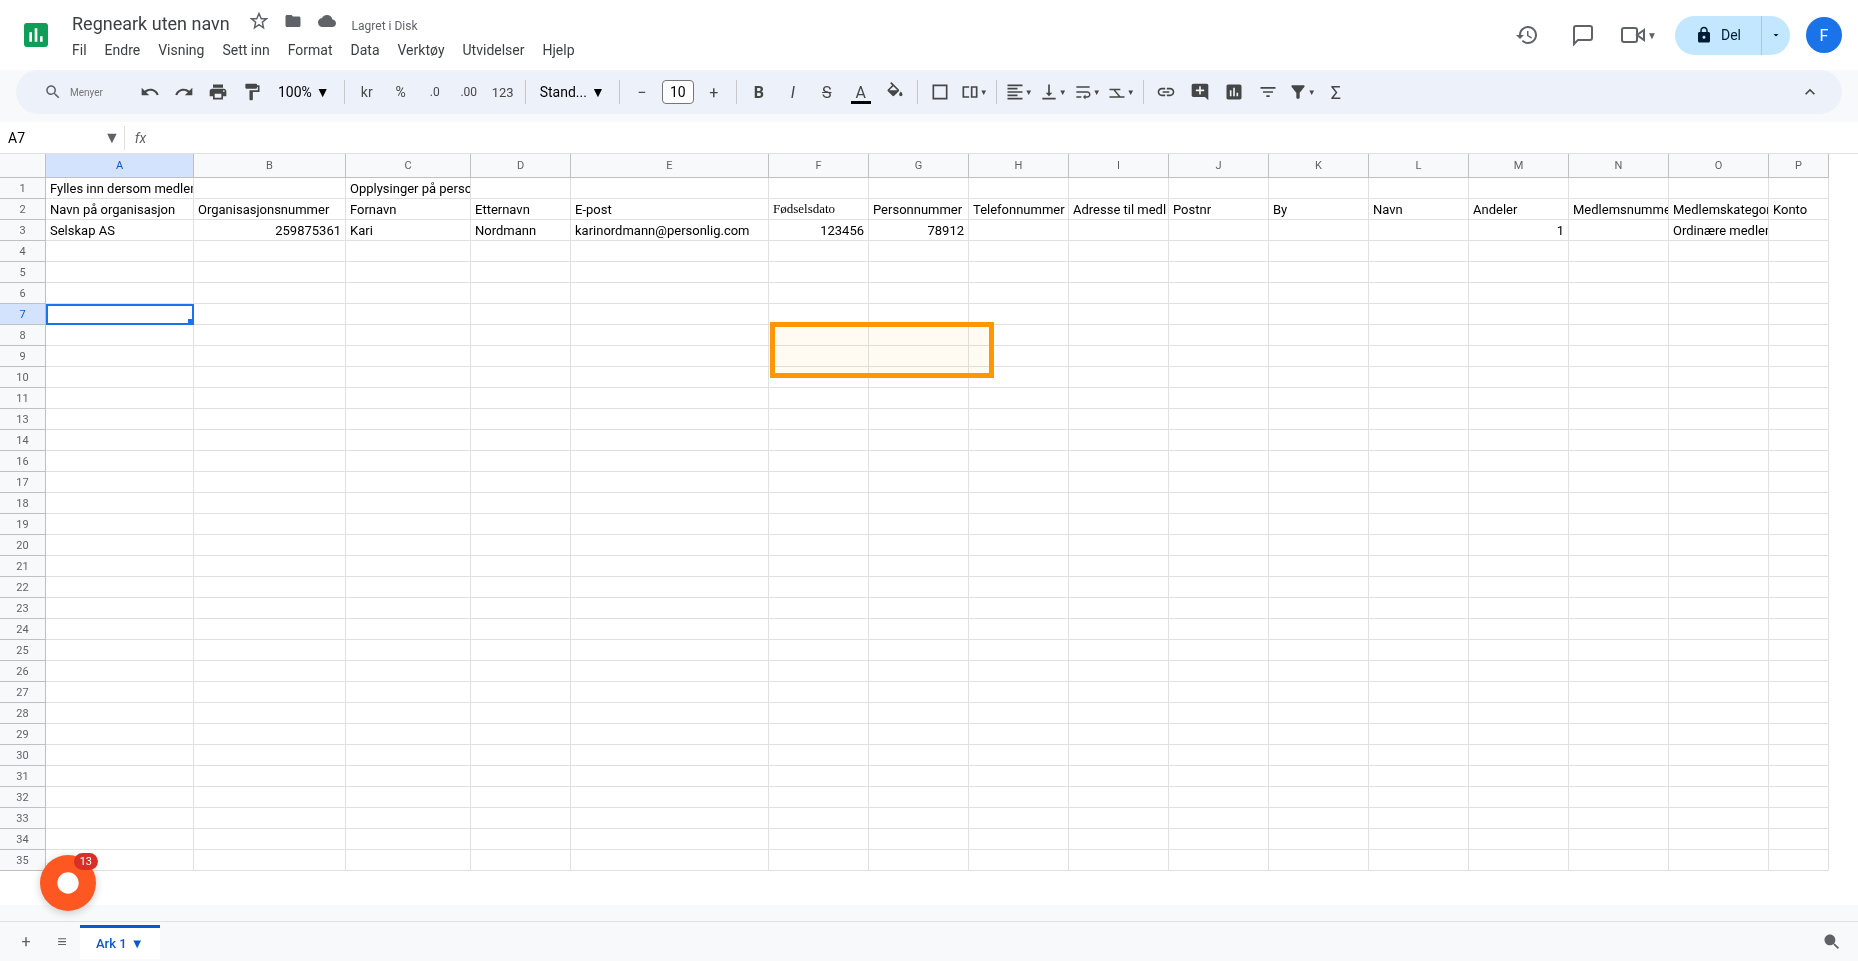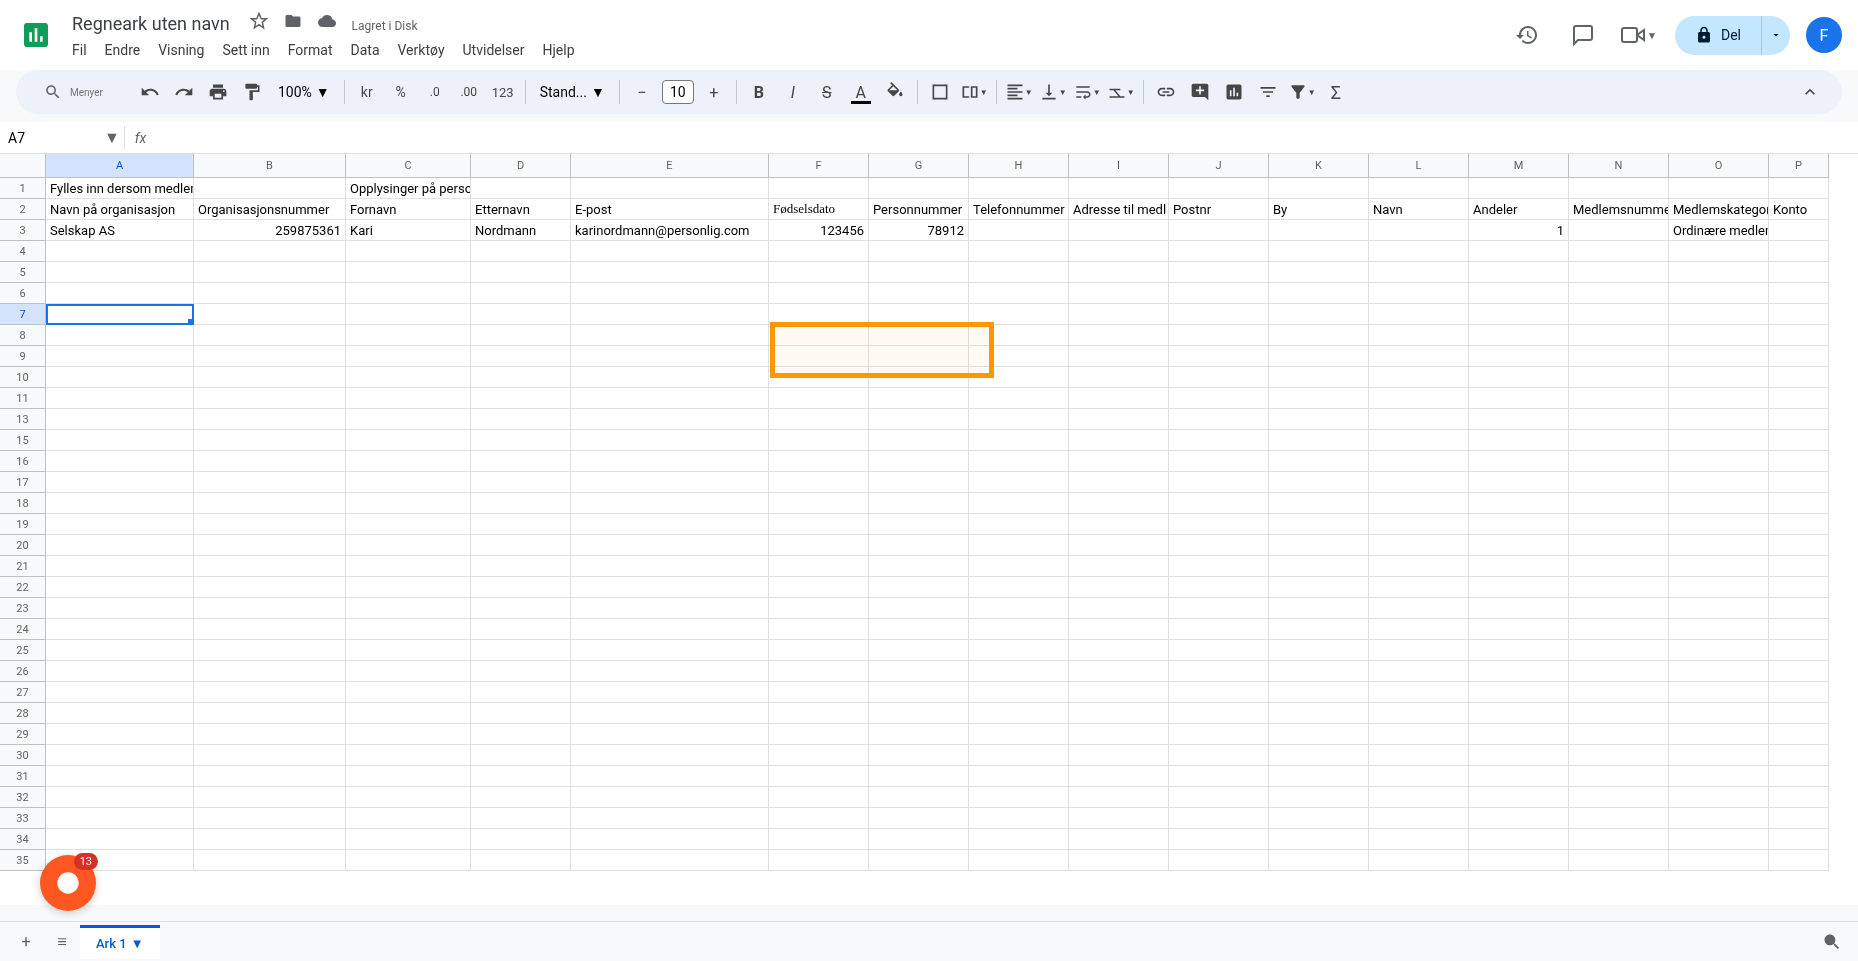--- a/index.html
+++ b/index.html
@@ -528,21 +528,21 @@
         <div class="cell" style="width: 100px;"></div>
         <div class="cell" style="width: 100px;"></div>
         <div class="cell" style="width: 100px;"></div>
         <div class="cell" style="width: 100px;"></div>
         <div class="cell" style="width: 100px;"></div>
         <div class="cell" style="width: 100px;"></div>
         <div class="cell" style="width: 100px;"></div>
         <div class="cell" style="width: 60px;"></div>
       </div>
       <div class="row-container">
-        <div class="row-header">15</div>
+        <div class="row-header">14</div>
         <div class="cell" style="width: 148px;"></div>
         <div class="cell" style="width: 152px;"></div>
         <div class="cell" style="width: 125px;"></div>
         <div class="cell" style="width: 100px;"></div>
         <div class="cell" style="width: 198px;"></div>
         <div class="cell" style="width: 100px;"></div>
         <div class="cell" style="width: 100px;"></div>
         <div class="cell" style="width: 100px;"></div>
         <div class="cell" style="width: 100px;"></div>
         <div class="cell" style="width: 100px;"></div>

